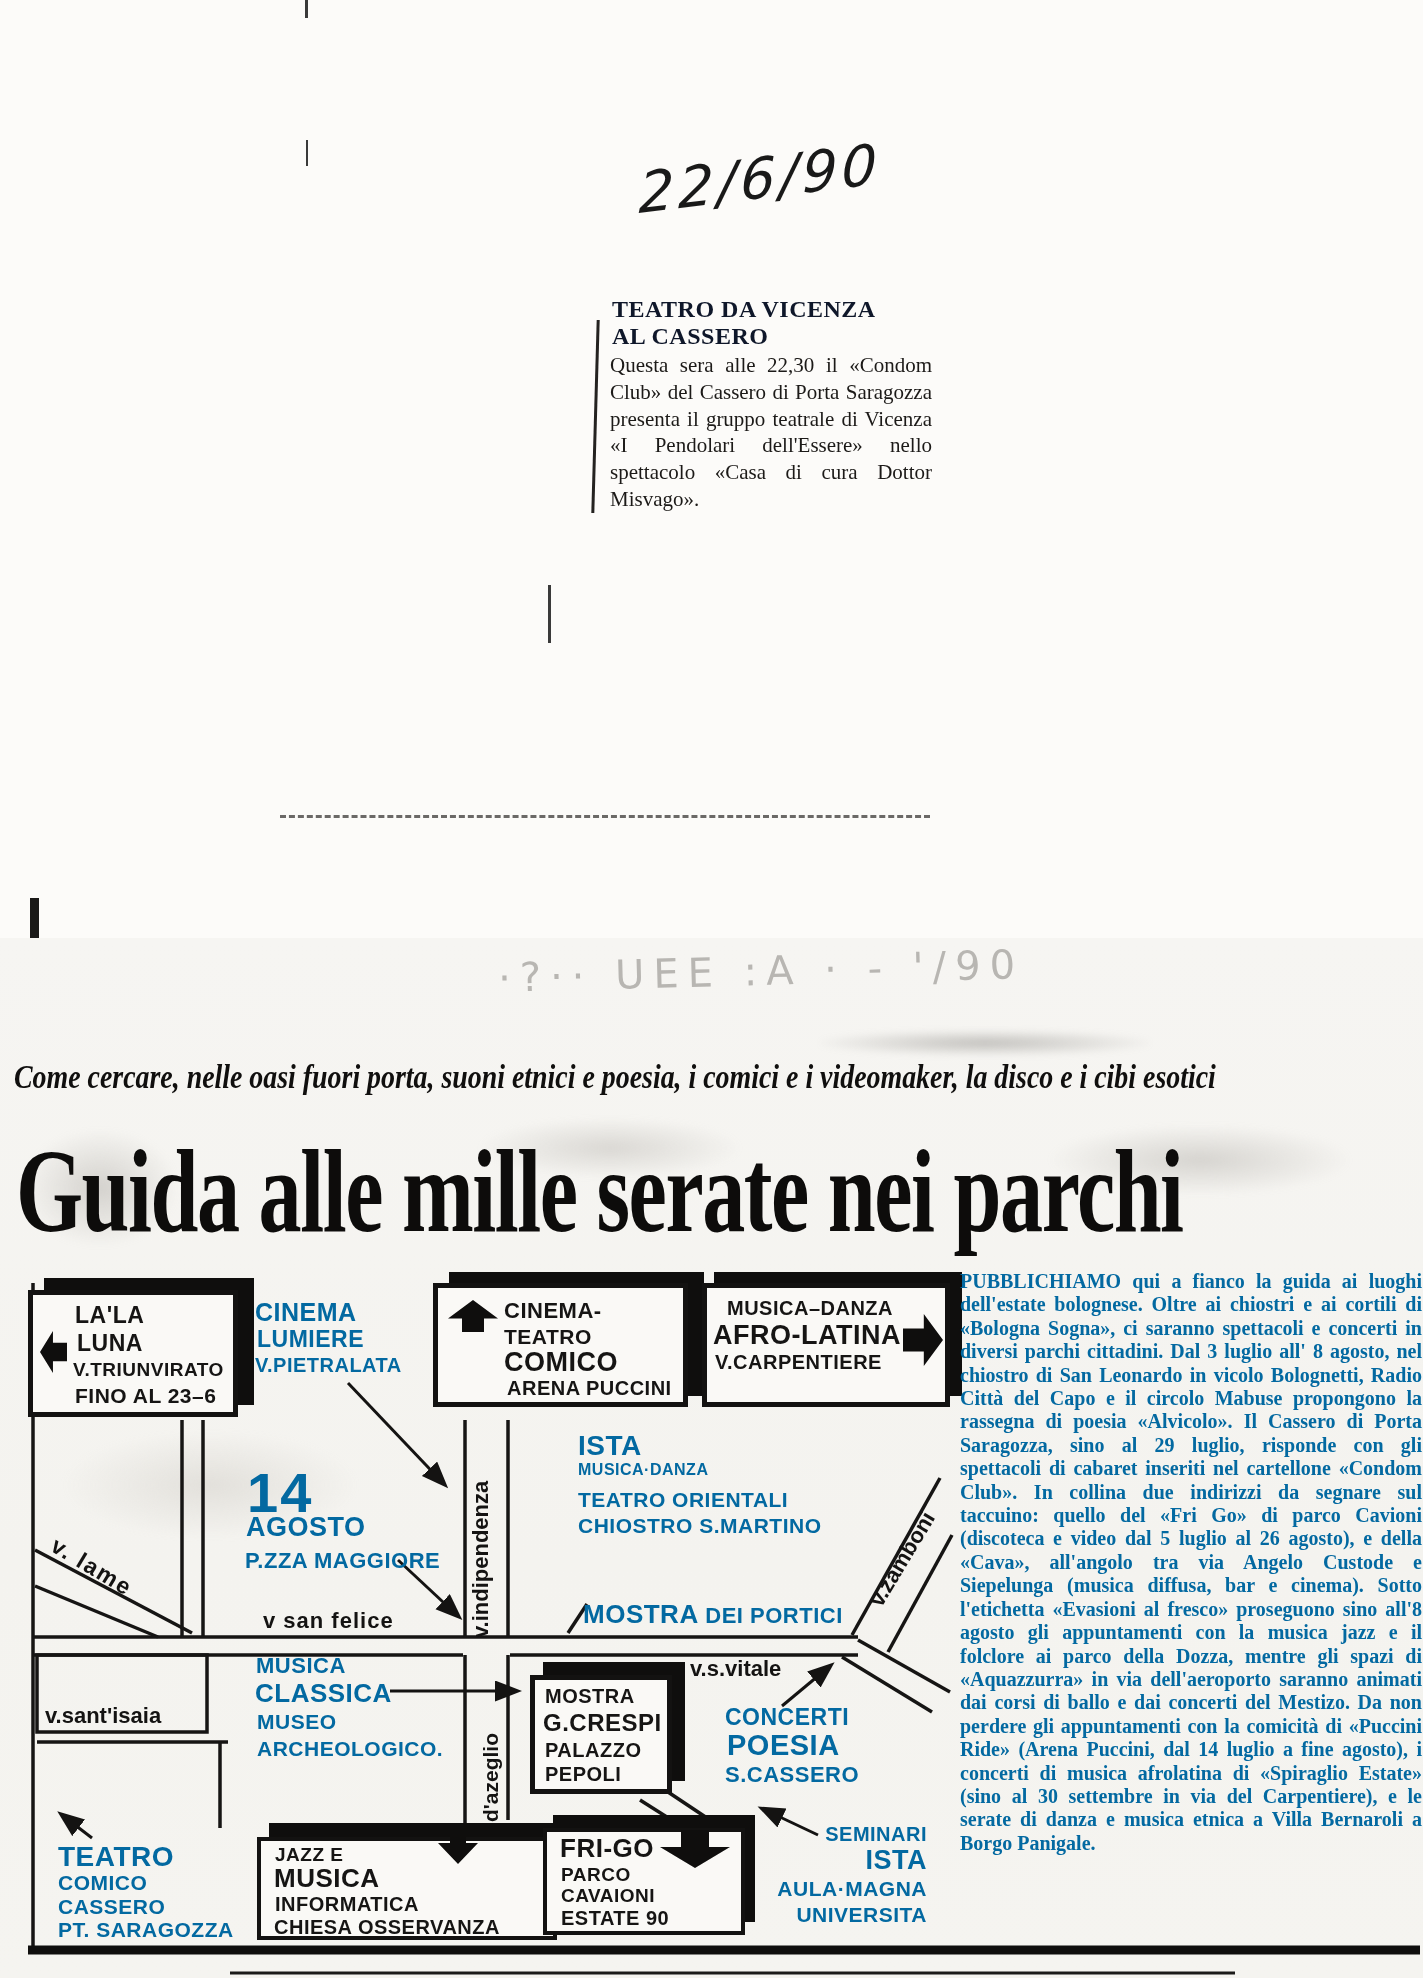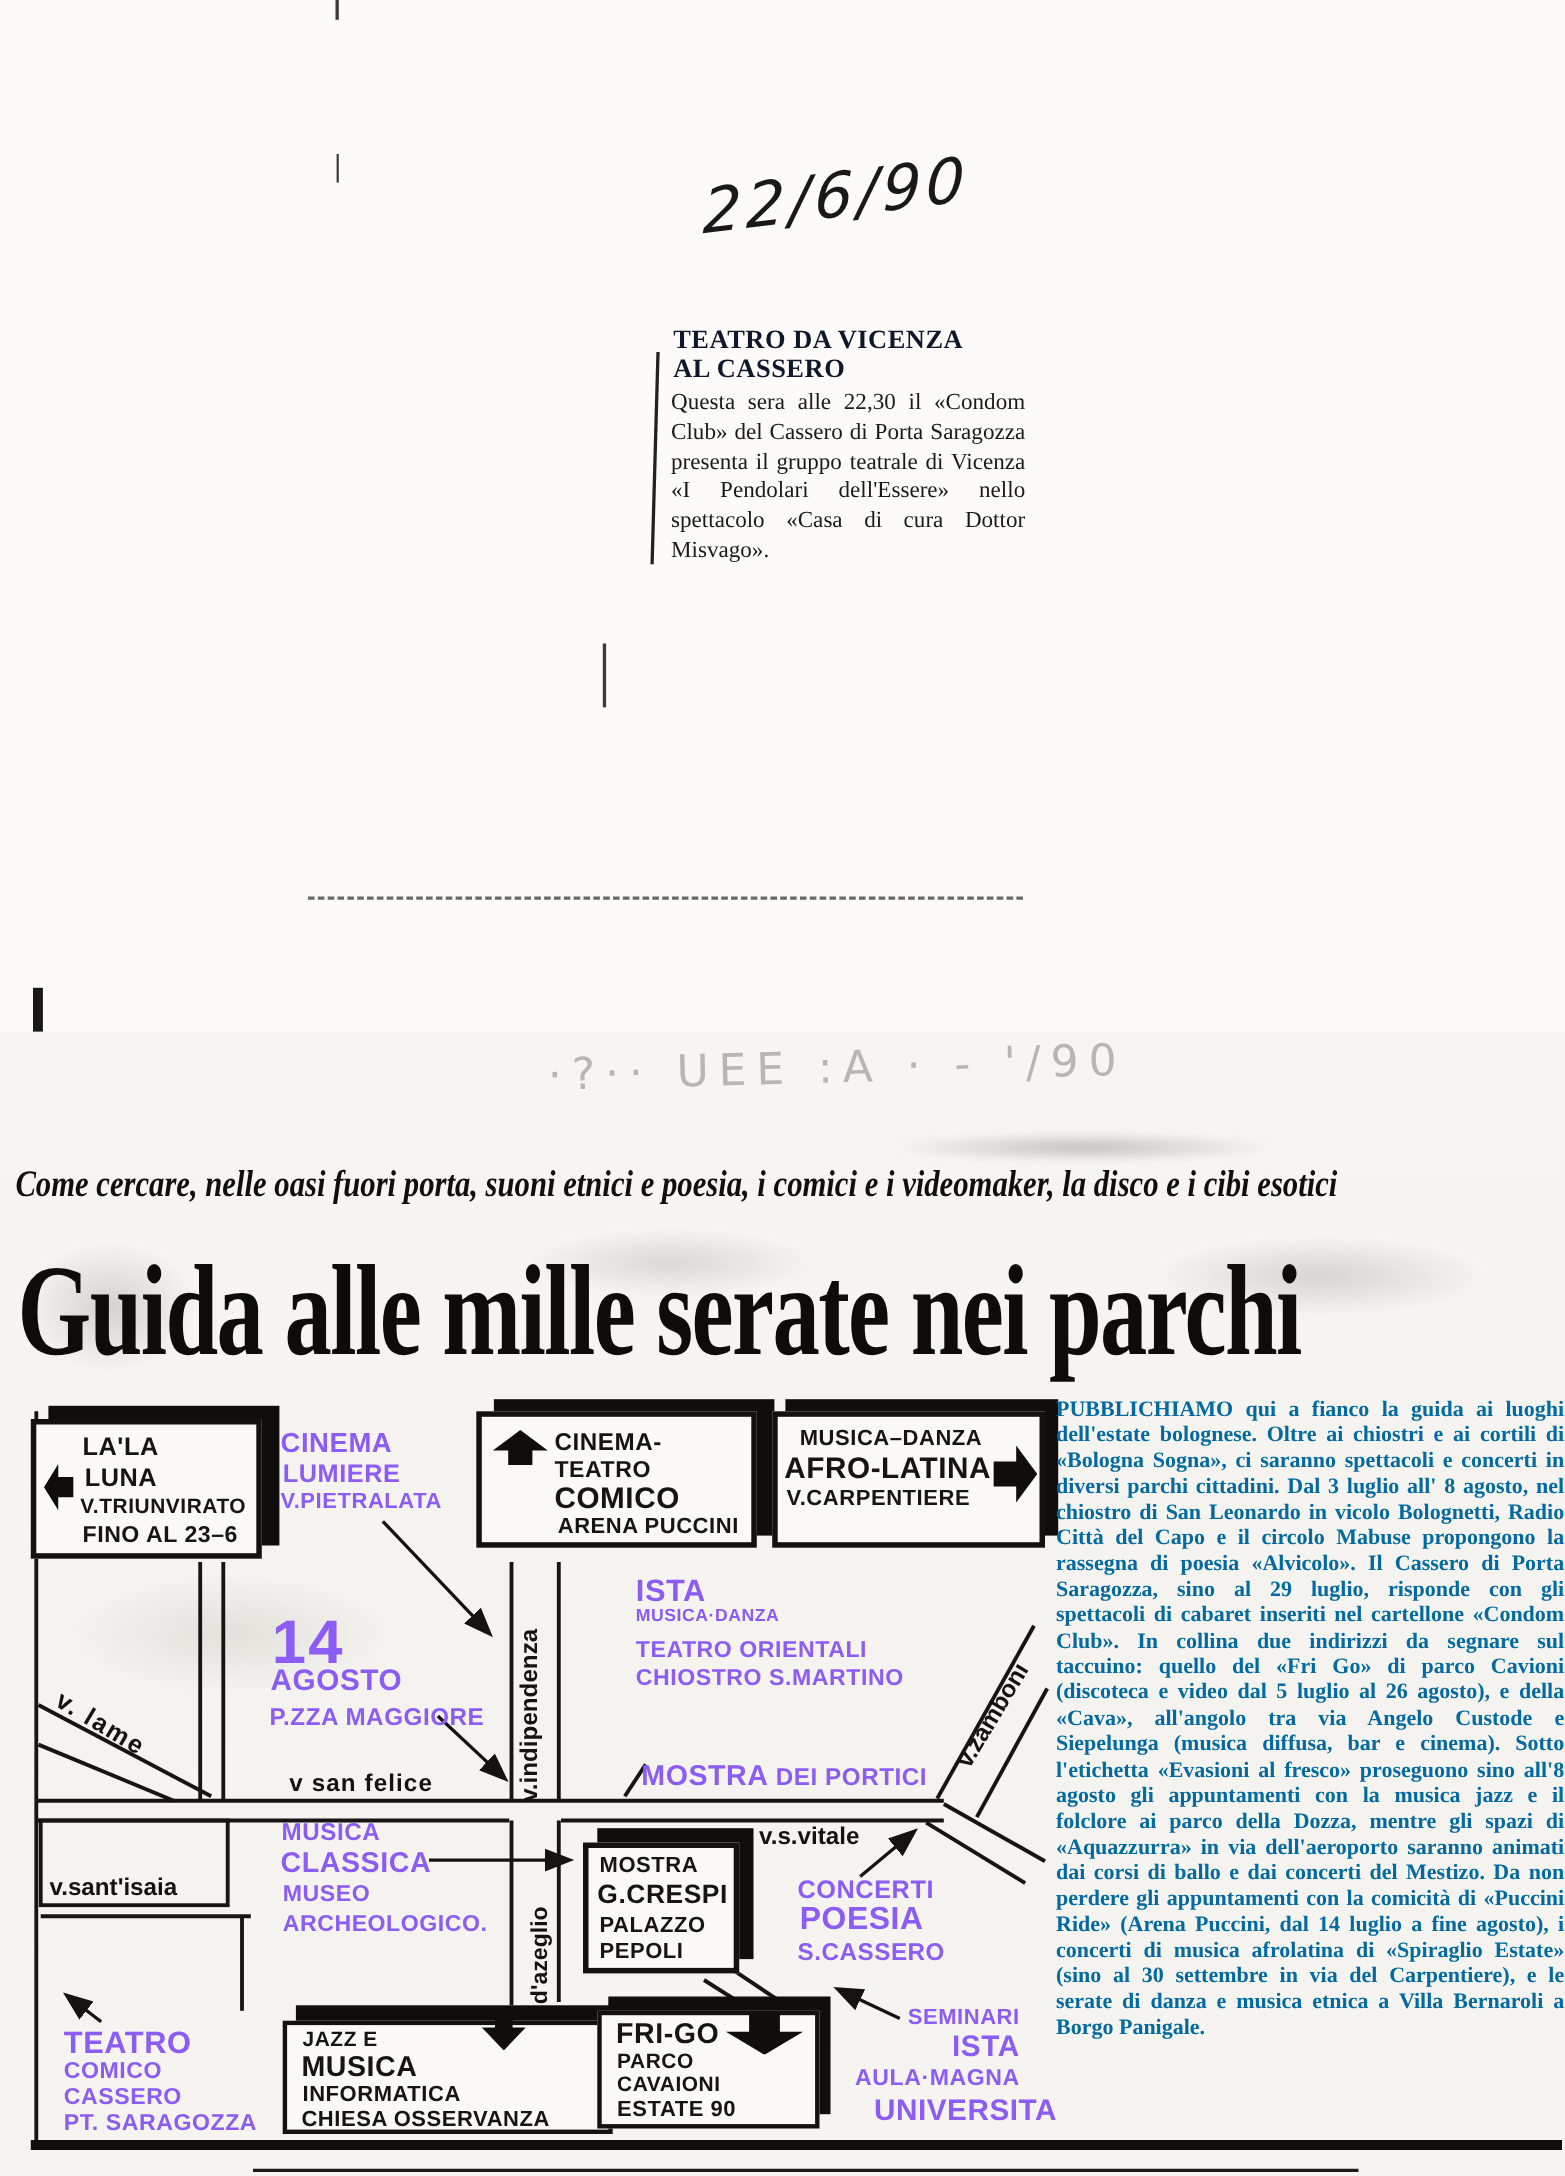--- a/index.html
+++ b/index.html
@@ -22,21 +22,21 @@
   .paper{background:linear-gradient(180deg,#f6f5f2 0%,#f4f3ef 60%,#f5f4f0 100%);}
   .stamp{font-family:"DejaVu Sans",sans-serif;font-size:40px;color:#a9a7a3;letter-spacing:9px;
          transform:rotate(-1.5deg);opacity:.8;}
   .kicker{font-family:"Liberation Serif",serif;font-style:italic;font-weight:700;font-size:34px;
           white-space:nowrap;transform:scaleX(.82);transform-origin:0 0;color:#100f0e;}
   .headline{font-family:"Liberation Serif",serif;font-weight:700;font-size:118px;letter-spacing:-2px;
             white-space:nowrap;transform:scaleX(.73);transform-origin:0 0;color:#0d0c0b;}
   
   .map-box{background:#faf9f6;border:5px solid #131211;box-sizing:border-box;}
   .bx-lab{font-weight:700;letter-spacing:.5px;line-height:1.22;}
-  .lab{position:absolute;font-weight:700;color:#8b5cf6;letter-spacing:.5px;white-space:nowrap;}
+  .lab{position:absolute;font-weight:700;color:#0369a1;letter-spacing:.5px;white-space:nowrap;}
   .harrow{background:#0f0e0d;}
   .a-left {clip-path:polygon(0 50%,48% 0,48% 28%,100% 28%,100% 72%,48% 72%,48% 100%);}
   .a-up   {clip-path:polygon(50% 0,0 58%,28% 58%,28% 100%,72% 100%,72% 58%,100% 58%);}
   .a-right{clip-path:polygon(100% 50%,52% 0,52% 28%,0 28%,0 72%,52% 72%,52% 100%);}
   .a-down {clip-path:polygon(50% 100%,0 45%,30% 45%,30% 0,70% 0,70% 45%,100% 45%);}
   .street{font-weight:700;color:#141312;white-space:nowrap;}
   
   .col-body{font-family:"Liberation Serif",serif;font-weight:700;font-size:20px;line-height:23.4px;
             text-align:justify;color:#0369a1;width:462px;}
 </style>
@@ -190,21 +190,21 @@
   <div class="lab" style="left:725px;top:1762px;font-size:22px;">S.CASSERO</div>
 
   <div class="lab" style="left:58px;top:1841px;font-size:28px;">TEATRO</div>
   <div class="lab" style="left:58px;top:1871px;font-size:21px;">COMICO</div>
   <div class="lab" style="left:58px;top:1895px;font-size:21px;">CASSERO</div>
   <div class="lab" style="left:58px;top:1918px;font-size:21px;">PT. SARAGOZZA</div>
 
   <div class="lab" style="left:755px;top:1823px;width:172px;text-align:right;font-size:20px;">SEMINARI</div>
   <div class="lab" style="left:755px;top:1845px;width:172px;text-align:right;font-size:27px;">ISTA</div>
   <div class="lab" style="left:755px;top:1877px;width:172px;text-align:right;font-size:21px;">AULA·MAGNA</div>
-  <div class="lab" style="left:755px;top:1903px;width:172px;text-align:right;font-size:27px;padding-left:34px;">UNIVERSITA</div>
+  <div class="lab" style="left:755px;top:1903px;width:172px;text-align:right;font-size:21px;">UNIVERSITA</div>
 
   <div class="abs street" style="left:60px;top:1532px;font-size:23px;letter-spacing:2px;transform:rotate(31deg);transform-origin:0 0;">v. lame</div>
   <div class="abs street" style="left:468px;top:1638px;font-size:22px;transform:rotate(-90deg);transform-origin:0 0;">v.indipendenza</div>
   <div class="abs street" style="left:263px;top:1608px;font-size:22px;letter-spacing:1px;">v san felice</div>
   <div class="abs street" style="left:864px;top:1598px;font-size:22px;transform:rotate(-59deg);transform-origin:0 0;">v.zamboni</div>
   <div class="abs street" style="left:690px;top:1656px;font-size:22px;">v.s.vitale</div>
   <div class="abs street" style="left:45px;top:1703px;font-size:22px;">v.sant'isaia</div>
   <div class="abs street" style="left:479px;top:1822px;font-size:21px;transform:rotate(-90deg);transform-origin:0 0;">d'azeglio</div>
 
   <div class="abs col-body" style="left:960px;top:1270px;">PUBBLICHIAMO qui a fianco la guida ai luoghi dell'estate bolognese. Oltre ai chiostri e ai cortili di «Bologna Sogna», ci saranno spettacoli e concerti in diversi parchi cittadini. Dal 3 luglio all' 8 agosto, nel chiostro di San Leonardo in vicolo Bolognetti, Radio Città del Capo e il circolo Mabuse propongono la rassegna di poesia «Alvicolo». Il Cassero di Porta Saragozza, sino al 29 luglio, risponde con gli spettacoli di cabaret inseriti nel cartellone «Condom Club». In collina due indirizzi da segnare sul taccuino: quello del «Fri Go» di parco Cavioni (discoteca e video dal 5 luglio al 26 agosto), e della «Cava», all'angolo tra via Angelo Custode e Siepelunga (musica diffusa, bar e cinema). Sotto l'etichetta «Evasioni al fresco» proseguono sino all'8 agosto gli appuntamenti con la musica jazz e il folclore ai parco della Dozza, mentre gli spazi di «Aquazzurra» in via dell'aeroporto saranno animati dai corsi di ballo e dai concerti del Mestizo. Da non perdere gli appuntamenti con la comicità di «Puccini Ride» (Arena Puccini, dal 14 luglio a fine agosto), i concerti di musica afrolatina di «Spiraglio Estate» (sino al 30 settembre in via del Carpentiere), e le serate di danza e musica etnica a Villa Bernaroli a Borgo Panigale.</div>

